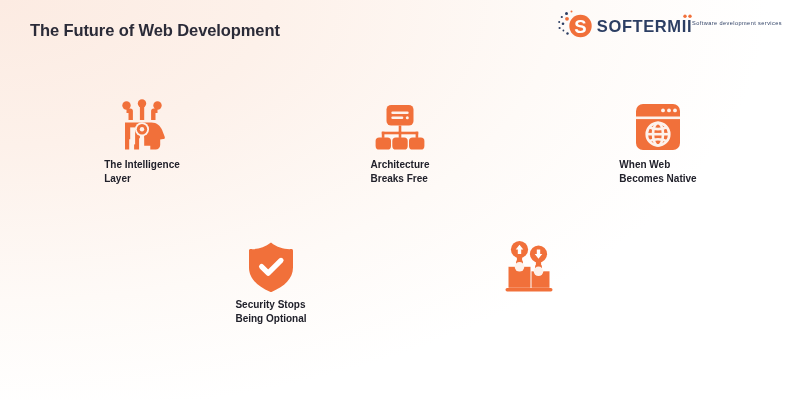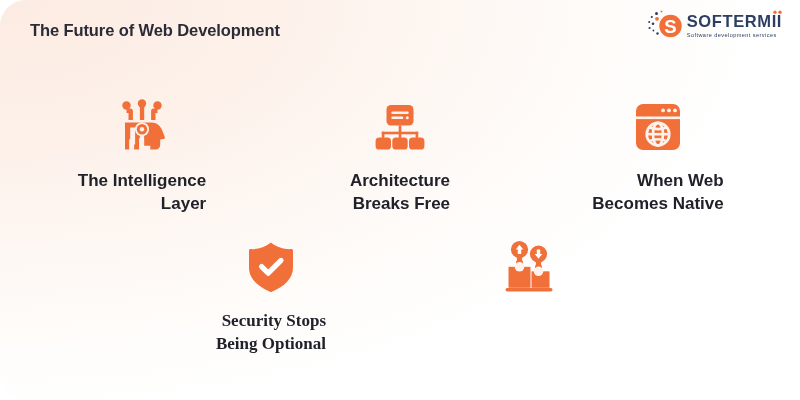--- a/index.html
+++ b/index.html
@@ -15,21 +15,20 @@
   }
 
   #slide {
     position: relative;
     width: 800px;
     height: 400px;
     box-sizing: border-box;
     background:
       radial-gradient(120% 130% at 0% 0%, #fcebe2 0%, #fdf1ea 28%, #fefaf7 58%, #ffffff 80%);
     overflow: hidden;
-    border-radius: 26px;
   }
 
   
   #header {
     position: absolute;
     top: 0; left: 0;
     width: 800px;
     height: 62px;
   }
 
@@ -55,21 +54,21 @@
   }
   #logo-mark {
     position: relative;
     width: 38px;
     height: 34px;
     flex: none;
   }
   #logo-text {
     margin-left: 2px;
     display: flex;
-    flex-direction: column;
+    flex-direction: row;
     justify-content: center;
   }
   #logo-wordmark {
     font-size: 16.5px;
     font-weight: bold;
     color: #2c3e63;
     letter-spacing: 0.6px;
     line-height: 1;
     position: relative;
     white-space: nowrap;
@@ -93,41 +92,40 @@
     top: 96px;
     left: 0;
     width: 800px;
     gap: 98px;
   }
   #row-bottom {
     top: 236px;
     left: 0;
     width: 800px;
     gap: 98px;
-    font-family: Liberation Serif, serif;
   }
 
   .card {
     width: 160px;
     display: flex;
     flex-direction: column;
     align-items: center;
   }
   .card-icon {
     width: 62px;
     height: 62px;
     display: flex;
     align-items: center;
     justify-content: center;
   }
   .card-icon svg { display: block; }
   .card-label {
-    margin-top: 12px;
-    text-align: right;
-    font-size: 17px;
+    margin-top: 0;
+    text-align: left;
+    font-size: 10px;
     font-weight: bold;
     line-height: 1.35;
     color: #21212b;
     white-space: pre-line;
   }
 </style>
 </head>
 <body>
 
 <div id="slide">

